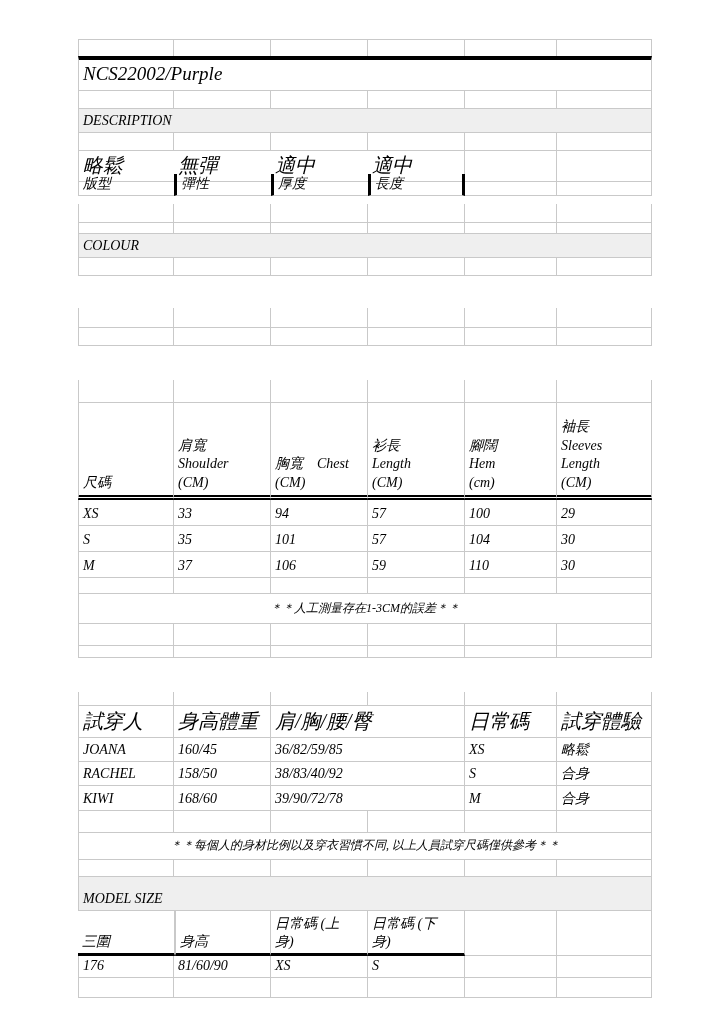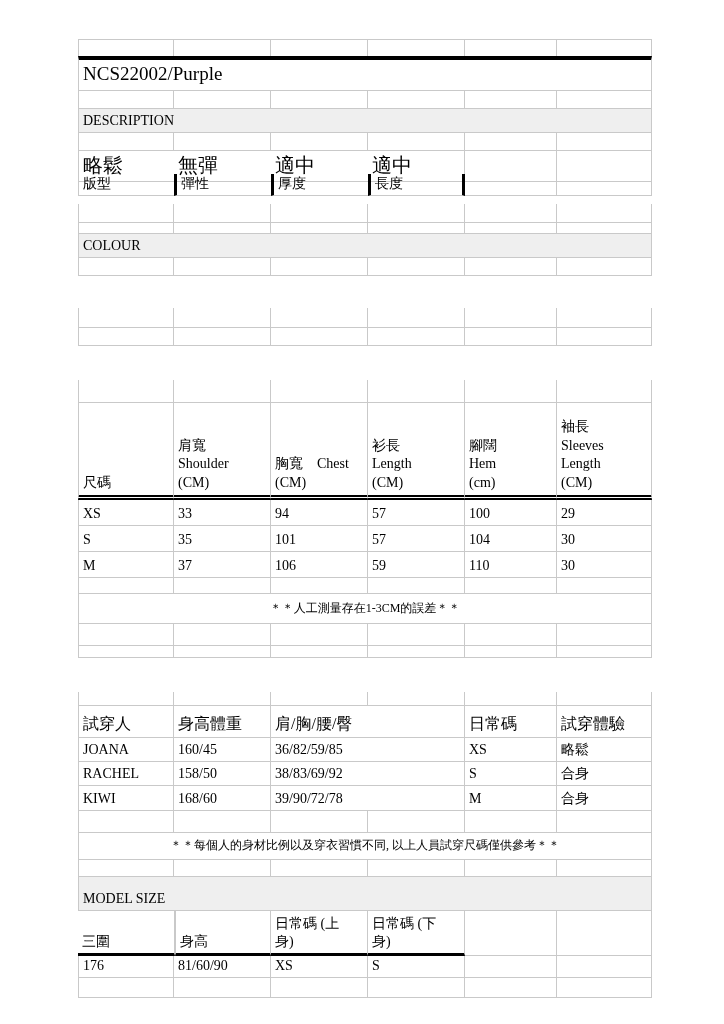--- a/index.html
+++ b/index.html
@@ -4,36 +4,37 @@
 <style>
   :root{
     --section-bg:#efefef; --grid-line:#c9c9c9; --border-strong:#000000;
     --text:#000000; --page-bg:#ffffff;
   }
   html,body{margin:0;padding:0;background:var(--page-bg);}
   .sheet{
     position:relative;width:660px;height:1024px;background:var(--page-bg);
     font-family:"Liberation Serif","DejaVu Serif",serif;color:var(--text);
     overflow:hidden;
+    font-style:italic;
   }
   .r{position:absolute;left:78px;width:574px;display:flex;box-sizing:border-box;}
   .cl{
     box-sizing:border-box;display:flex;align-items:flex-end;
     border-right:1px solid var(--grid-line);border-bottom:1px solid var(--grid-line);
     padding:0 4px 3px 4px;overflow:hidden;font-size:14px;line-height:1.25;
   }
   .bl{border-left:1px solid var(--grid-line);}
   .bt{border-top:1px solid var(--grid-line);}
   .nb{border-bottom:none;}
   .nr{border-right:none;}
   .c1{width:96px}.c2{width:97px}.c3{width:97px}.c4{width:97px}.c5{width:92px}.c6{width:95px}
   .c16{width:574px}.c34{width:194px}
   .gray{background:var(--section-bg);}
   .big{font-size:20px;}
-  .h18{font-size:16px;}
+  .h18{font-size:20px;}
   .note{font-size:12px;}
   .pre{white-space:pre-line;}
   .center{justify-content:center;align-items:center;text-align:center;padding-bottom:1px;}
   .title-cell{font-size:19px;padding-bottom:4px;}
   .thickTop{border-top:4px solid var(--border-strong);}
   .szh .cl{border-bottom:5px double var(--border-strong);line-height:1.32;}
   .blkL{border-left:3px solid var(--border-strong);}
   .blkR{border-right:3px solid var(--border-strong);}
   .blkB{border-bottom:3px solid var(--border-strong);}
 </style>
@@ -248,21 +249,21 @@
   <div class="r" style="top:738px;height:24px">
     <div class="cl c1 bl">JOANA</div>
     <div class="cl c2">160/45</div>
     <div class="cl c34">36/82/59/85</div>
     <div class="cl c5">XS</div>
     <div class="cl c6">略鬆</div>
   </div>
   <div class="r" style="top:762px;height:24px">
     <div class="cl c1 bl">RACHEL</div>
     <div class="cl c2">158/50</div>
-    <div class="cl c34">38/83/69/92</div>
+    <div class="cl c34">38/83/40/92</div>
     <div class="cl c5">S</div>
     <div class="cl c6">合身</div>
   </div>
   <div class="r" style="top:786px;height:25px">
     <div class="cl c1 bl">KIWI</div>
     <div class="cl c2">168/60</div>
     <div class="cl c34">39/90/72/78</div>
     <div class="cl c5">M</div>
     <div class="cl c6">合身</div>
   </div>

